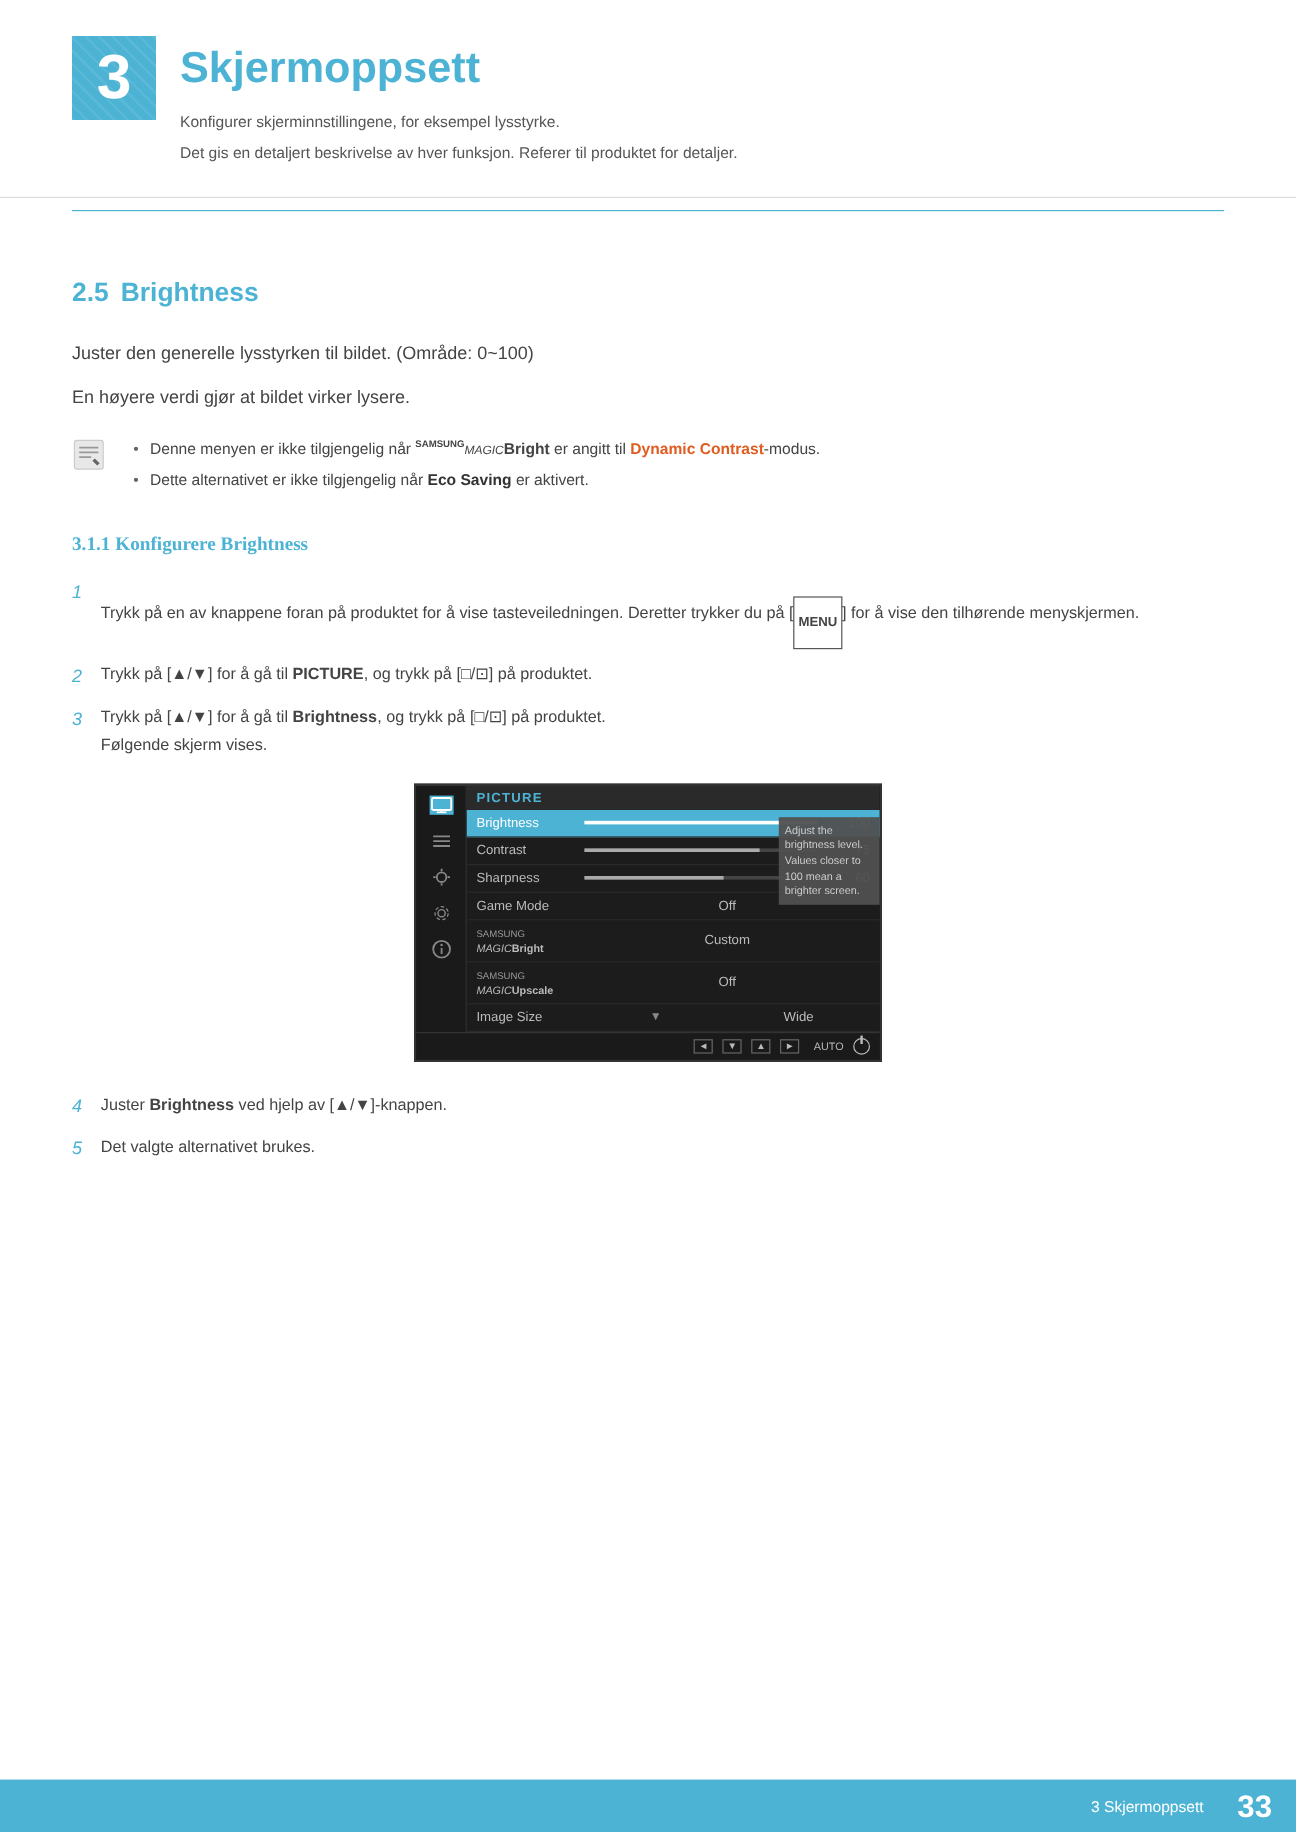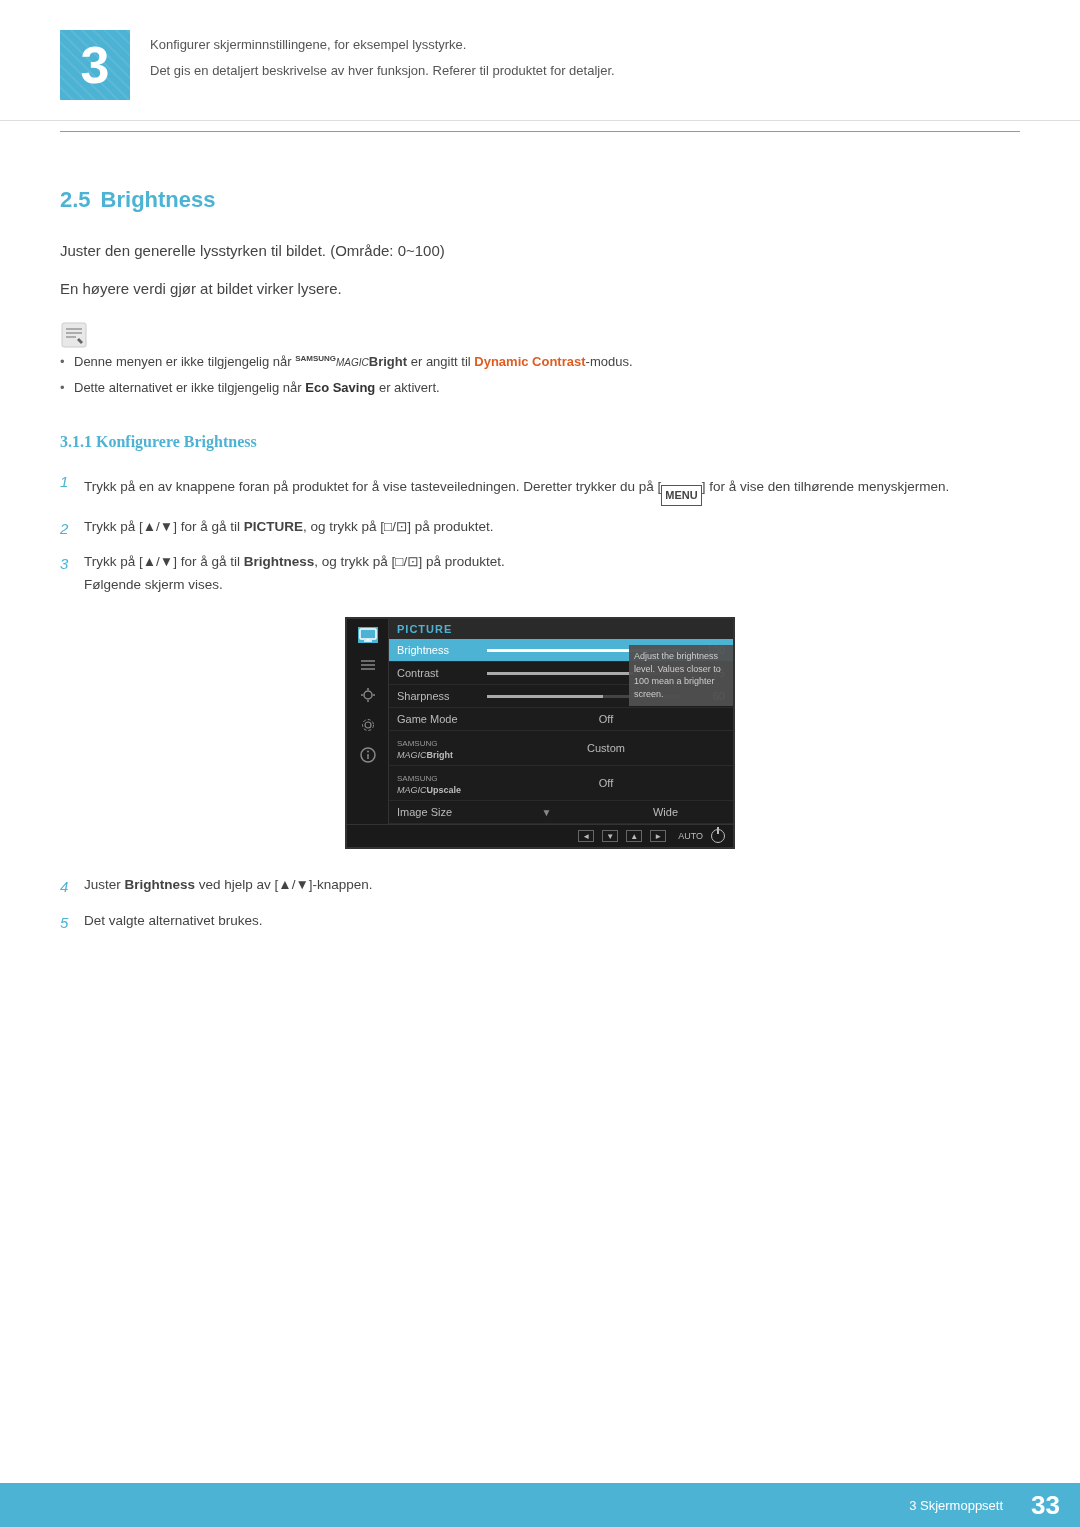--- a/index.html
+++ b/index.html
@@ -96,22 +96,21 @@
       color: #444;
       margin-bottom: 12px;
       line-height: 1.7;
     }
 
     
     .note-block {
       display: flex;
       align-items: flex-start;
       margin: 18px 0;
-      gap: 2px;
-      flex-direction: column;
+      gap: 23px;
     }
     .note-icon {
       width: 28px;
       height: 28px;
       flex-shrink: 0;
       margin-top: 2px;
     }
     .note-icon svg {
       width: 28px;
       height: 28px;
@@ -177,21 +176,21 @@
     .step-content {
       flex: 1;
     }
     .step-bold {
       font-weight: bold;
     }
     .menu-btn {
       font-weight: bold;
       font-size: 11px;
       border: 1px solid #555;
-      padding: 0 3px;
+      padding: 12px 3px;
       display: inline-block;
       vertical-align: middle;
       margin-top: 16px;
     }
 
     
     .screen-container {
       display: flex;
       justify-content: center;
       margin: 20px 0 25px 0;
@@ -284,21 +283,21 @@
     .menu-row-text {
       font-size: 11px;
       color: #bbb;
       flex: 1;
       text-align: center;
     }
     .screen-tooltip {
       position: absolute;
       right: 0;
       top: 26px;
-      width: 104px;
+      width: 84px;
       background: rgba(80,80,80,0.95);
       font-size: 9px;
       color: #ccc;
       padding: 5px;
       line-height: 1.4;
     }
     .screen-bottom-bar {
       background: #1a1a1a;
       display: flex;
       align-items: center;
@@ -396,20 +395,21 @@
     }
   </style>
 </head>
 <body>
 
 <div class="chapter-header">
   <div class="chapter-number-box">
     <span class="chapter-number">3</span>
   </div>
   <div class="chapter-title-block">
+    <div class="chapter-title">Skjermoppsett</div>
     <div class="chapter-desc">Konfigurer skjerminnstillingene, for eksempel lysstyrke.</div>
     <div class="chapter-desc">Det gis en detaljert beskrivelse av hver funksjon. Referer til produktet for detaljer.</div>
   </div>
 </div>
 
 <hr class="chapter-divider">
 
 <div class="content">
 
   <div class="section-heading">

